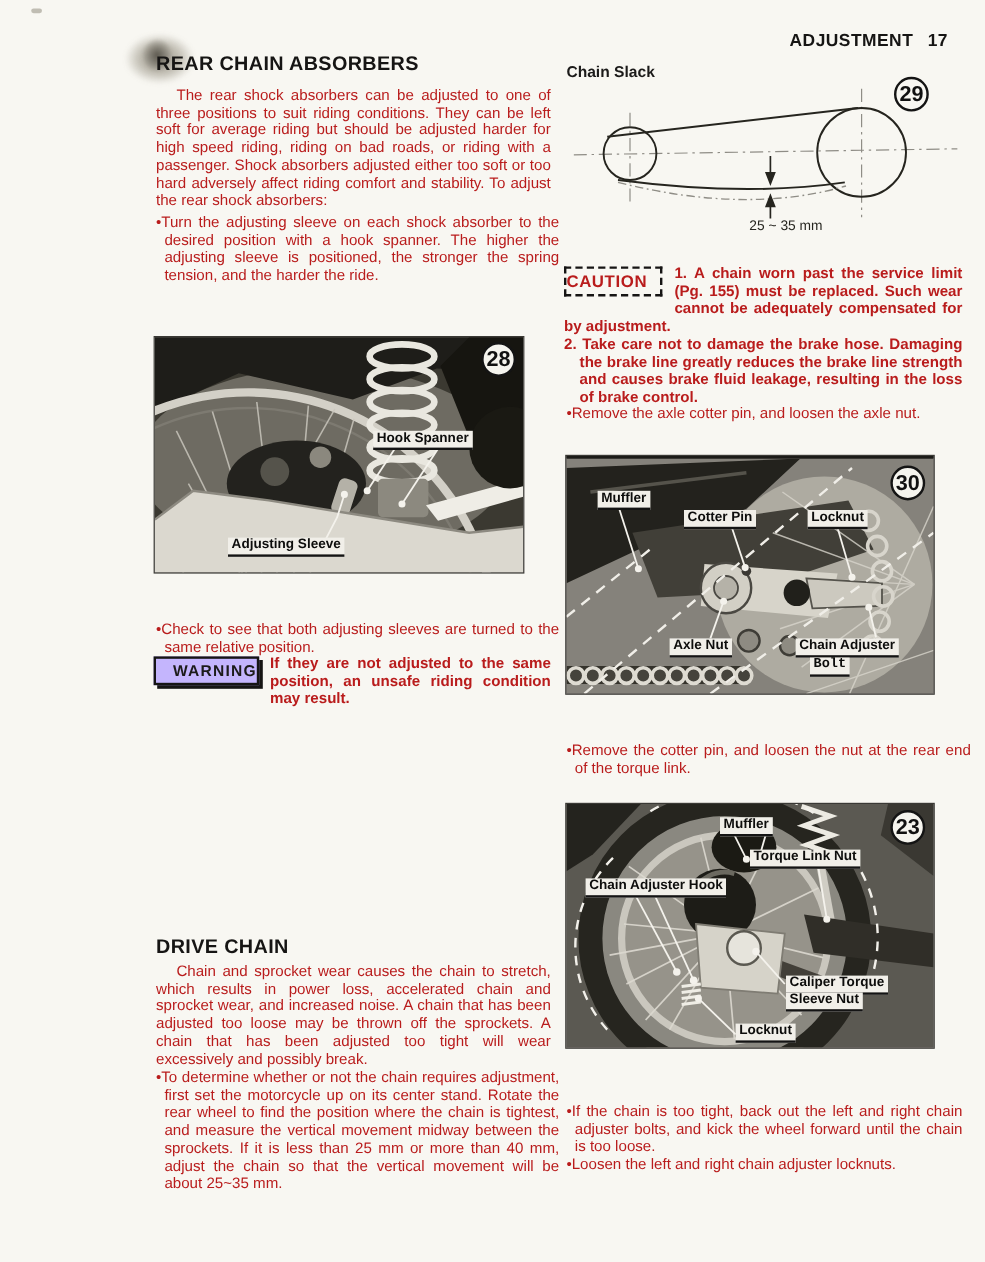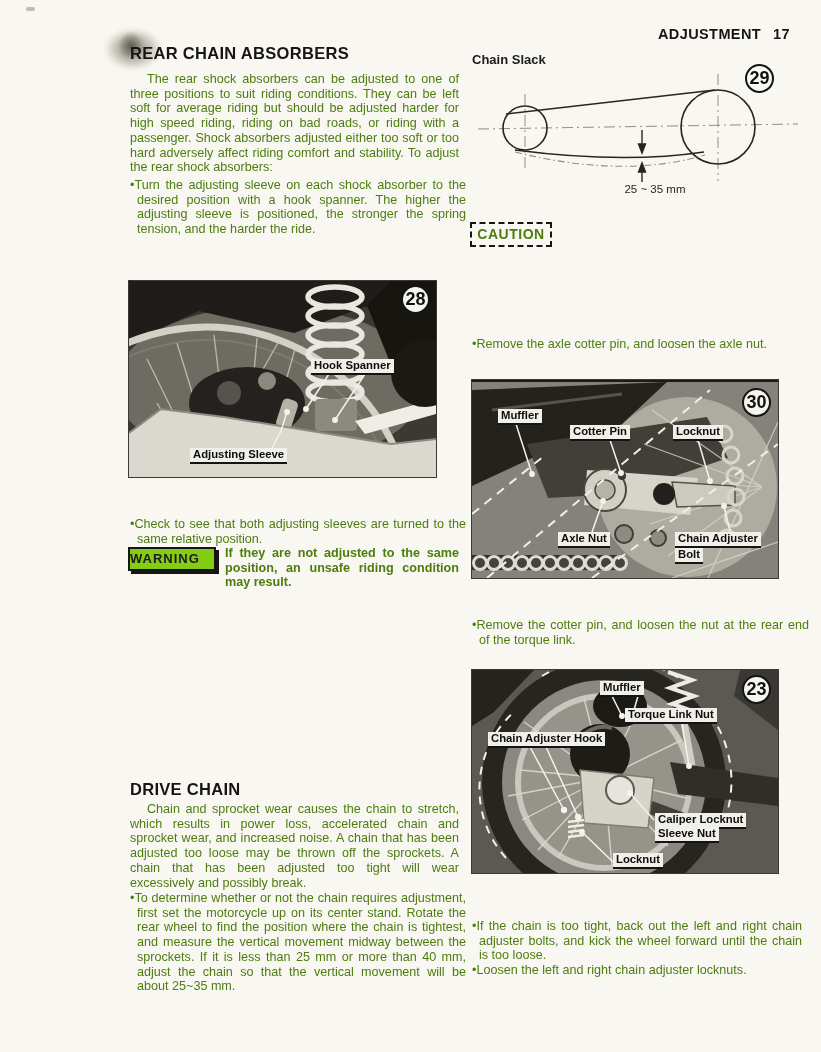--- a/index.html
+++ b/index.html
@@ -5,37 +5,37 @@
   html,body{margin:0;padding:0;}
   body{
     width:821px;height:1052px;position:relative;overflow:hidden;
     background:#f8f7f2;color:#1c1b1a;
     font-family:"Liberation Sans",sans-serif;
     -webkit-font-smoothing:antialiased;
   }
   .abs{position:absolute;}
   
   .h1{font-size:16.5px;font-weight:bold;letter-spacing:.3px;color:#161514;}
-  .body-text{font-size:12.6px;line-height:14.7px;text-align:justify;color:#4d7c0f;}
+  .body-text{font-size:12.6px;line-height:14.7px;text-align:justify;color:#b91c1c;}
   .indent{text-indent:17px;}
   .bullet{padding-left:7px;text-indent:-7px;margin:0;}
   .bold{font-weight:bold;}
   .header-row{display:flex;justify-content:flex-end;gap:12px;
     font-size:14.5px;font-weight:bold;letter-spacing:.4px;color:#161514;}
   .slack-title{font-size:13px;font-weight:bold;}
   
   .cau-box{
     float:left;width:78px;height:21px;border:2px dashed #161514;
-    margin:1px 10px 5px 0;text-align:center;line-height:21px;
+    margin:1px 10px 5px 0;text-align:left;line-height:21px;
     font-size:14px;font-weight:bold;letter-spacing:.5px;background:#f8f7f2;
   }
   .warn-box{
     float:left;width:84px;height:20px;border:2px solid #161514;
-    box-shadow:3px 3px 0 0 #161514;background:#84cc16;
-    margin:1px 9px 5px 0;text-align:left;line-height:20px;
+    box-shadow:3px 3px 0 0 #161514;background:#c4b5fd;
+    margin:1px 9px 5px 0;text-align:right;line-height:20px;
     font-size:13px;font-weight:bold;letter-spacing:1px;
   }
   .cau-item{margin:0;padding-left:13px;text-indent:-13px;}
   p.m0{margin:0;}
   
   .photo{position:absolute;overflow:hidden;background:#3a3833;outline:1px solid #3a3935;}
   .photo svg{position:absolute;left:0;top:0;}
   .fignum{
     position:absolute;width:25px;height:25px;border-radius:50%;
     background:#f5f4ee;border:2px solid #141414;color:#111;
@@ -161,20 +161,22 @@
     <line x1="164" y1="62" x2="164" y2="78"></line>
       <polygon points="160.5,76 167.5,76 164,85"></polygon>
     <line x1="164" y1="114" x2="164" y2="102"></line>
       <polygon points="160.5,104 167.5,104 164,95"></polygon>
   </g>
 </svg>
 <div class="abs" style="left:595px;top:183px;width:120px;text-align:center;font-size:11.5px;color:#26251f;">25 ~ 35 mm</div>
 
 <div class="abs body-text bold" style="left:470px;top:221px;width:332px;">
   <div class="cau-box">CAUTION</div>
+  <p class="m0">1. A chain worn past the service limit (Pg. 155) must be replaced.  Such wear cannot be adequately compensated for by adjustment.</p>
+  <p class="m0 cau-item">2. Take care not to damage the brake hose.  Damaging the brake line greatly reduces the brake line strength and causes brake fluid leakage, resulting in the loss of brake control.</p>
 </div>
 
 <div class="abs body-text bullet" style="left:472px;top:337px;width:330px;">•Remove the axle cotter pin, and loosen the axle nut.</div>
 
 <div class="photo" style="left:472px;top:380px;width:306px;height:196px;border-top:2px solid #1c1b18;">
   <svg width="306" height="196" viewBox="0 0 306 196">
     <rect width="306" height="196" fill="#85827b"></rect>
     <circle cx="215" cy="105" r="90" fill="#aeaba1"></circle>
     <path d="M0,8 L195,0 L150,42 L60,76 L0,104 Z" fill="#23221d"></path>
     <path d="M20,28 L150,12" stroke="#55534b" stroke-width="3" fill="none"></path>
@@ -235,22 +237,22 @@
       <line x1="120" y1="150" x2="131" y2="119"></line>
         <circle cx="131" cy="119" r="2.2"></circle>
       <line x1="258" y1="149" x2="252" y2="124"></line>
         <circle cx="252" cy="124" r="2.2"></circle>
     </g>
   </svg>
   <div class="plabel" style="left:26px;top:27px;">Muffler</div>
   <div class="plabel" style="left:98px;top:43px;">Cotter Pin</div>
   <div class="plabel" style="left:201px;top:43px;">Locknut</div>
   <div class="plabel" style="left:86px;top:150px;">Axle Nut</div>
-  <div class="plabel" style="left:203px;top:150px;text-align:center;">Chain Adjuster</div>
-  <div class="plabel" style="left:203px;top:166px;">Bolt</div>
+  <div class="plabel" style="left:191px;top:150px;text-align:center;">Chain Adjuster</div>
+  <div class="plabel" style="left:203px;top:166px;font-family:Liberation Mono, monospace;">Bolt</div>
   <div class="fignum" style="right:7px;top:6px;">30</div>
 </div>
 
 <div class="abs body-text bullet" style="left:472px;top:618px;width:330px;">•Remove the cotter pin, and loosen the nut at the rear end of the torque link.</div>
 
 <div class="photo" style="left:472px;top:670px;width:306px;height:203px;">
   <svg width="306" height="203" viewBox="0 0 306 203">
     <rect width="306" height="203" fill="#5b5952"></rect>
     <circle cx="132" cy="112" r="112" fill="#8a8880" stroke="#26251f" stroke-width="20"></circle>
     <circle cx="132" cy="112" r="86" fill="#96938a" stroke="#cac7be" stroke-width="6"></circle>
@@ -304,21 +306,21 @@
         <circle cx="106" cy="147" r="2.4"></circle>
       <line x1="182" y1="150" x2="158" y2="123"></line>
         <circle cx="158" cy="123" r="2.4"></circle>
       <line x1="141" y1="192" x2="110" y2="162"></line>
         <circle cx="110" cy="162" r="2.2"></circle>
     </g>
   </svg>
   <div class="plabel" style="left:128px;top:11px;">Muffler</div>
   <div class="plabel" style="left:153px;top:38px;">Torque Link Nut</div>
   <div class="plabel" style="left:16px;top:62px;">Chain Adjuster Hook</div>
-  <div class="plabel" style="left:183px;top:143px;">Caliper Locknut</div>
+  <div class="plabel" style="left:183px;top:143px;">Caliper Torque</div>
   <div class="plabel" style="left:183px;top:157px;">Sleeve Nut</div>
   <div class="plabel" style="left:141px;top:183px;">Locknut</div>
   <div class="fignum" style="right:7px;top:5px;">23</div>
 </div>
 
 <div class="abs body-text" style="left:472px;top:919px;width:330px;">
   <p class="bullet">•If the chain is too tight, back out the left and right chain adjuster bolts, and kick the wheel forward until the chain is too loose.</p>
   <p class="bullet">•Loosen the left and right chain adjuster locknuts.</p>
 </div>
 

